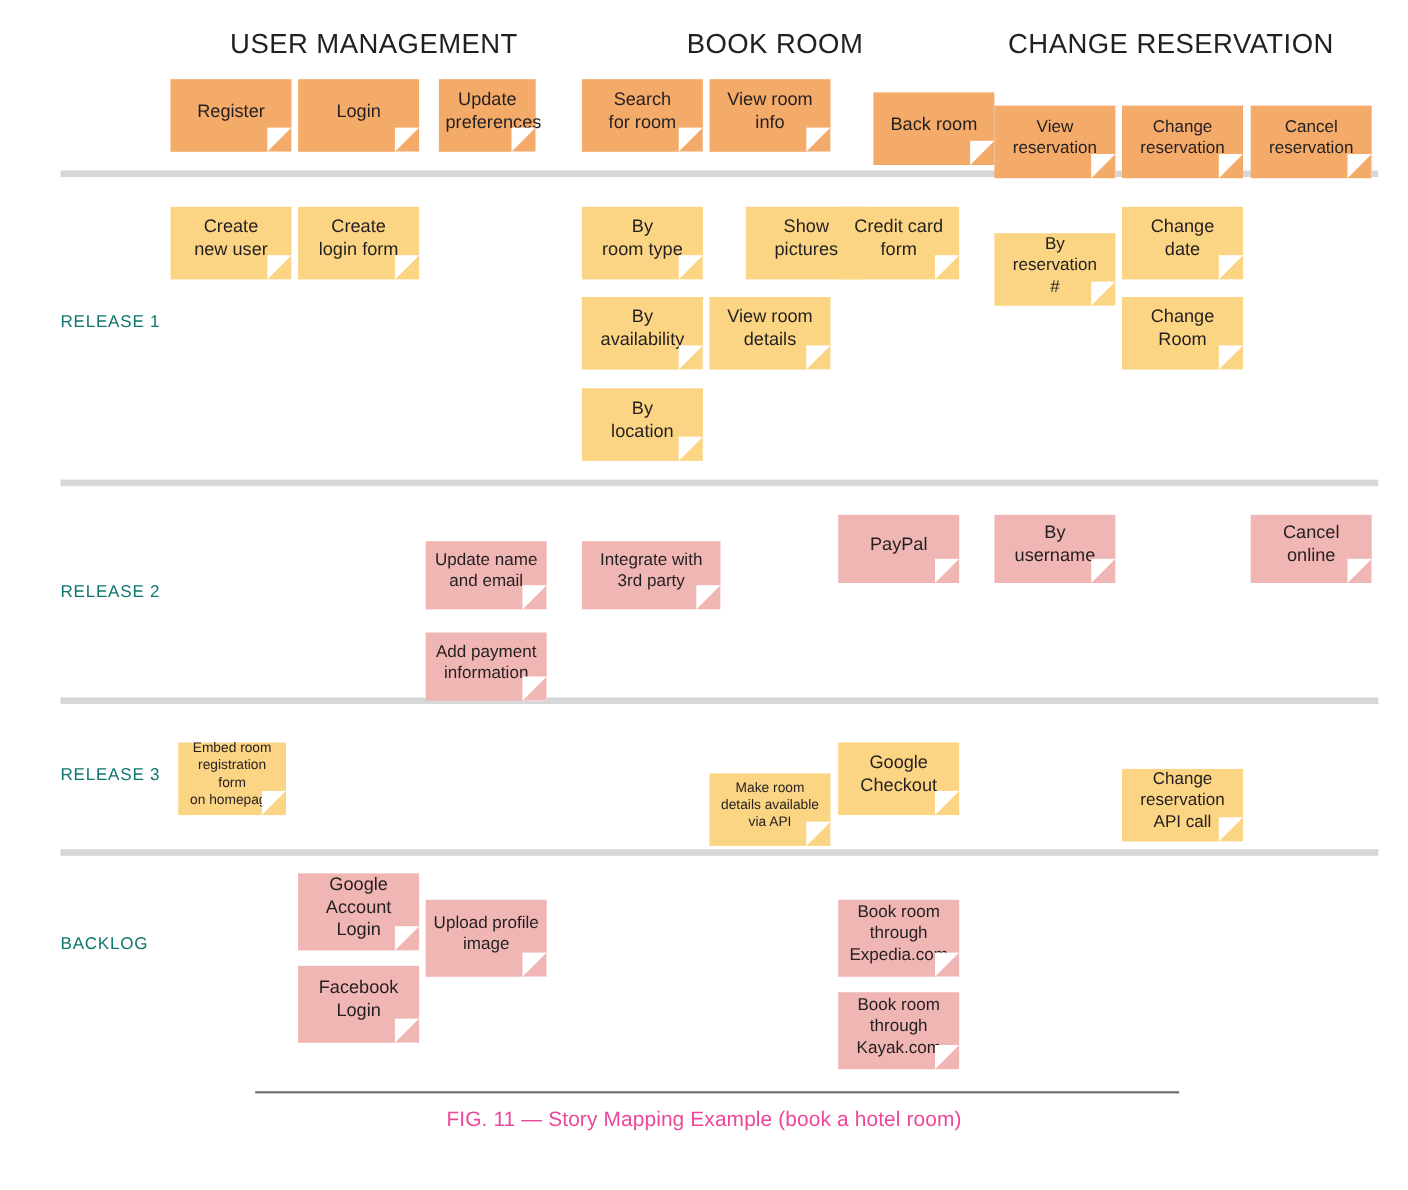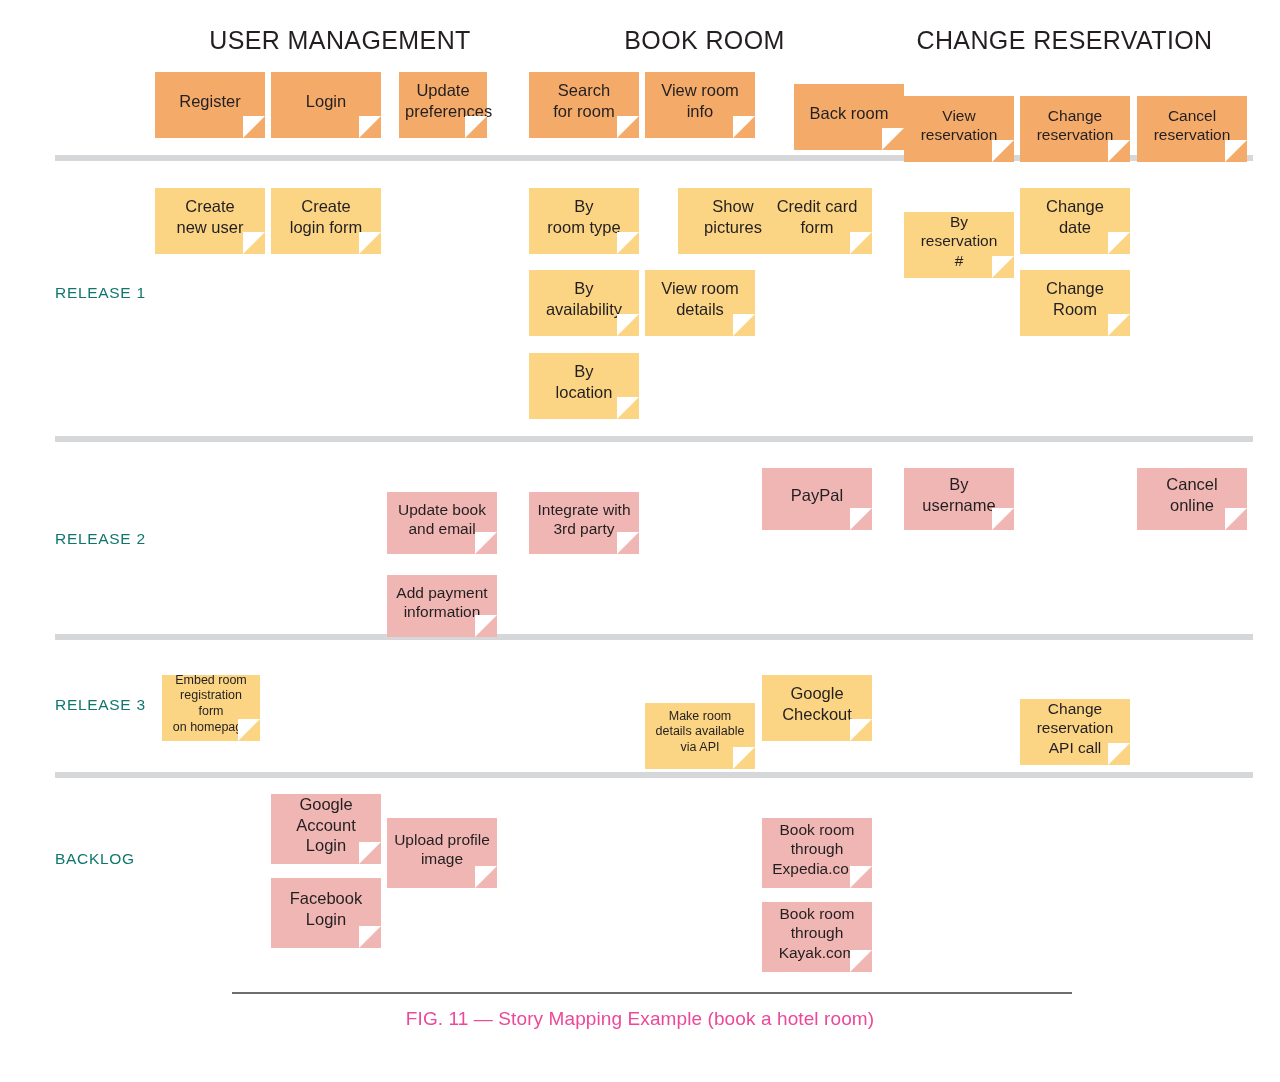--- a/index.html
+++ b/index.html
@@ -211,24 +211,24 @@
     </div>
     <div class="note yellow t-lg" style="left: 1020px; top: 270px; width: 110px; height: 66px;">
       <span class="note-text">Change
 Room</span>
     </div>
     <div class="note yellow t-lg" style="left: 529px; top: 353px; width: 110px; height: 66px;">
       <span class="note-text">By
 location</span>
     </div>
     <div class="note pink t-md" style="left: 387px; top: 468px; width: 110px; height: 62px;">
-      <span class="note-text">Update book
+      <span class="note-text">Update name
 and email</span>
     </div>
-    <div class="note pink t-md" style="left: 529px; top: 468px; width: 110px; height: 62px;">
+    <div class="note pink t-md" style="left: 529px; top: 468px; width: 126px; height: 62px;">
       <span class="note-text">Integrate with
 3rd party</span>
     </div>
     <div class="note pink t-lg" style="left: 762px; top: 468px; width: 110px; height: 62px;">
       <span class="note-text">PayPal</span>
     </div>
     <div class="note pink t-lg" style="left: 904px; top: 468px; width: 110px; height: 62px;">
       <span class="note-text">By
 username</span>
     </div>

